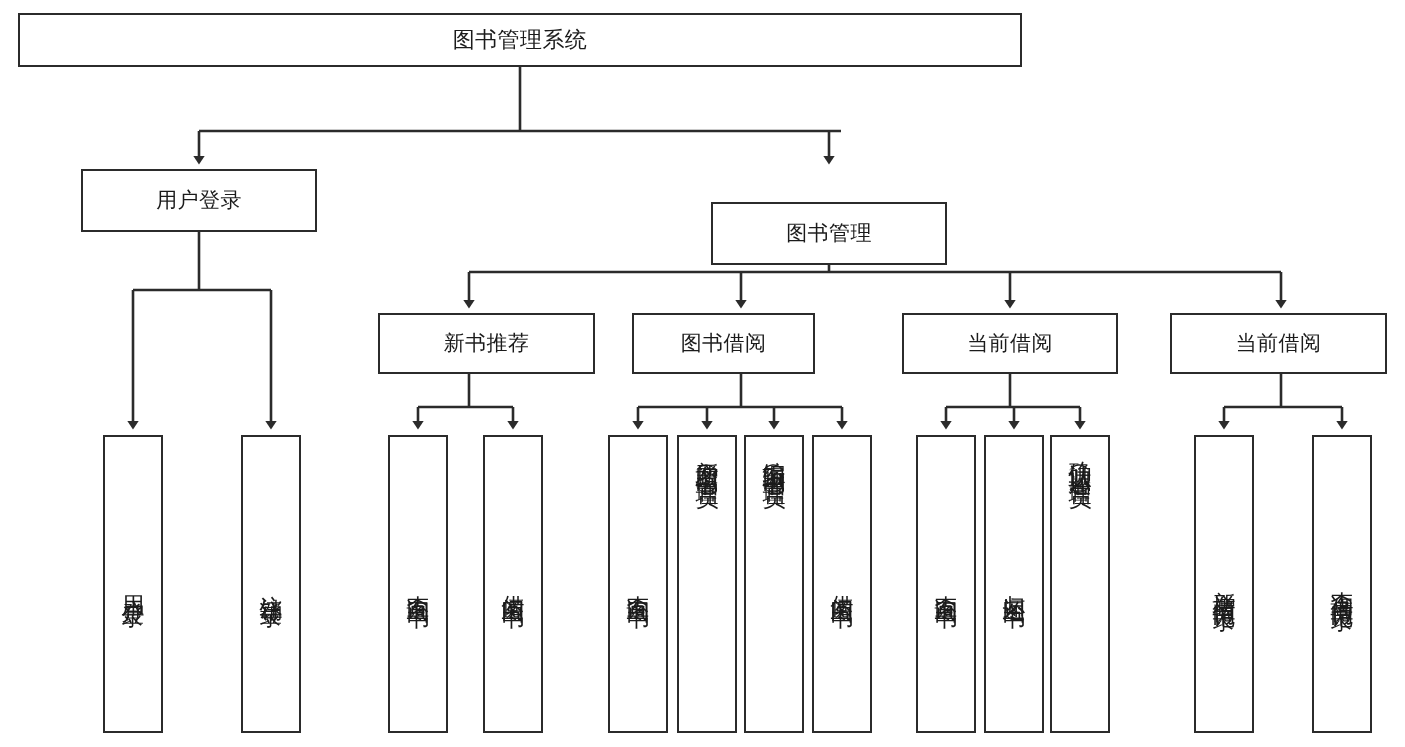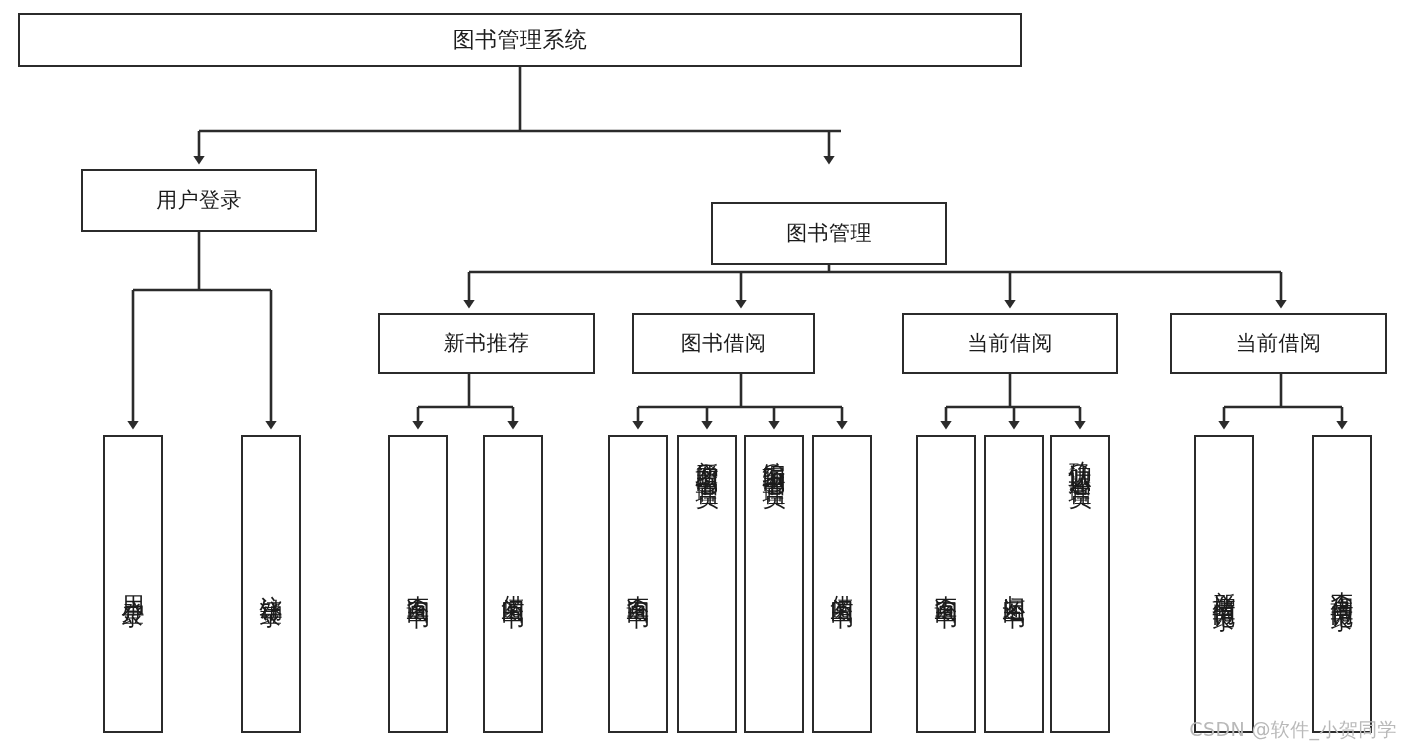--- a/index.html
+++ b/index.html
@@ -203,15 +203,14 @@
   </div>
 
   <div class="node vert centered" style="left:1194px; top:435px; width:60px; height:298px;">
     <span class="label">新增借阅记录</span>
   </div>
 
   <div class="node vert centered" style="left:1312px; top:435px; width:60px; height:298px;">
     <span class="label">查询借阅记录</span>
   </div>
 
-  <div id="watermark">CSDN @软件_小贺同学</div>
 
 </div>
 
 </body></html>

